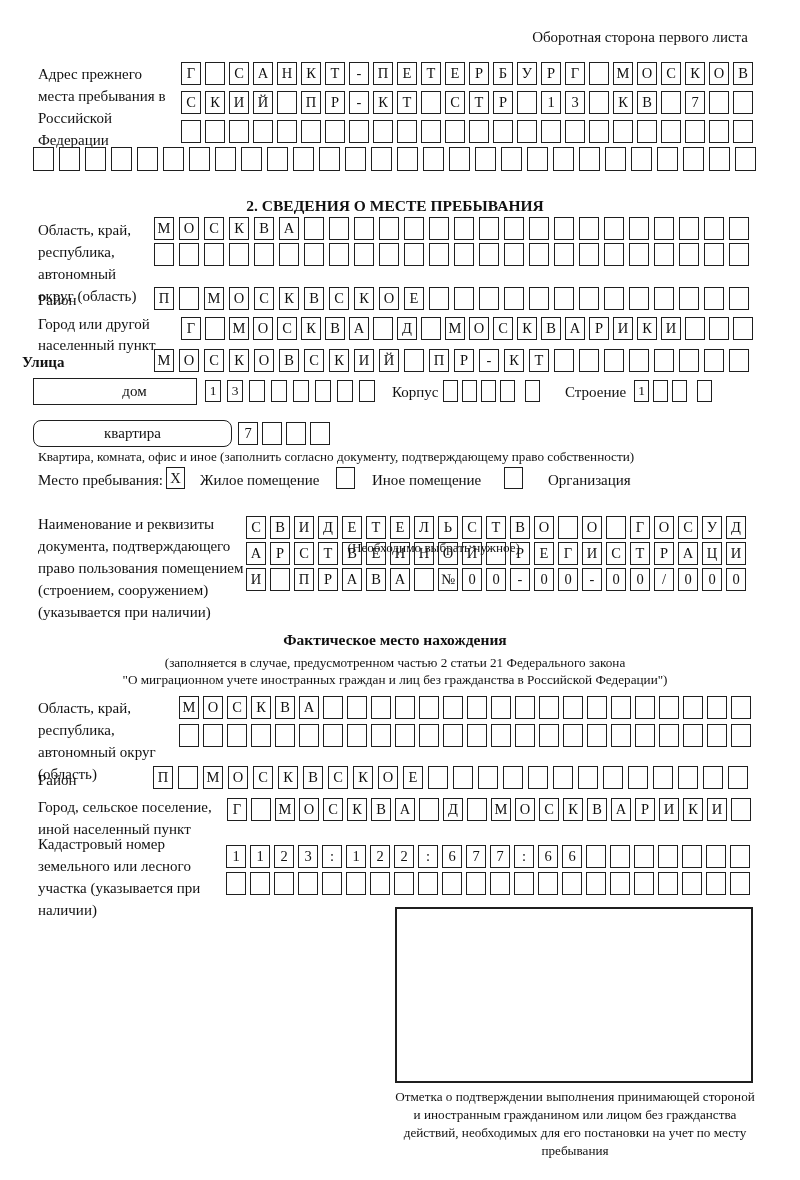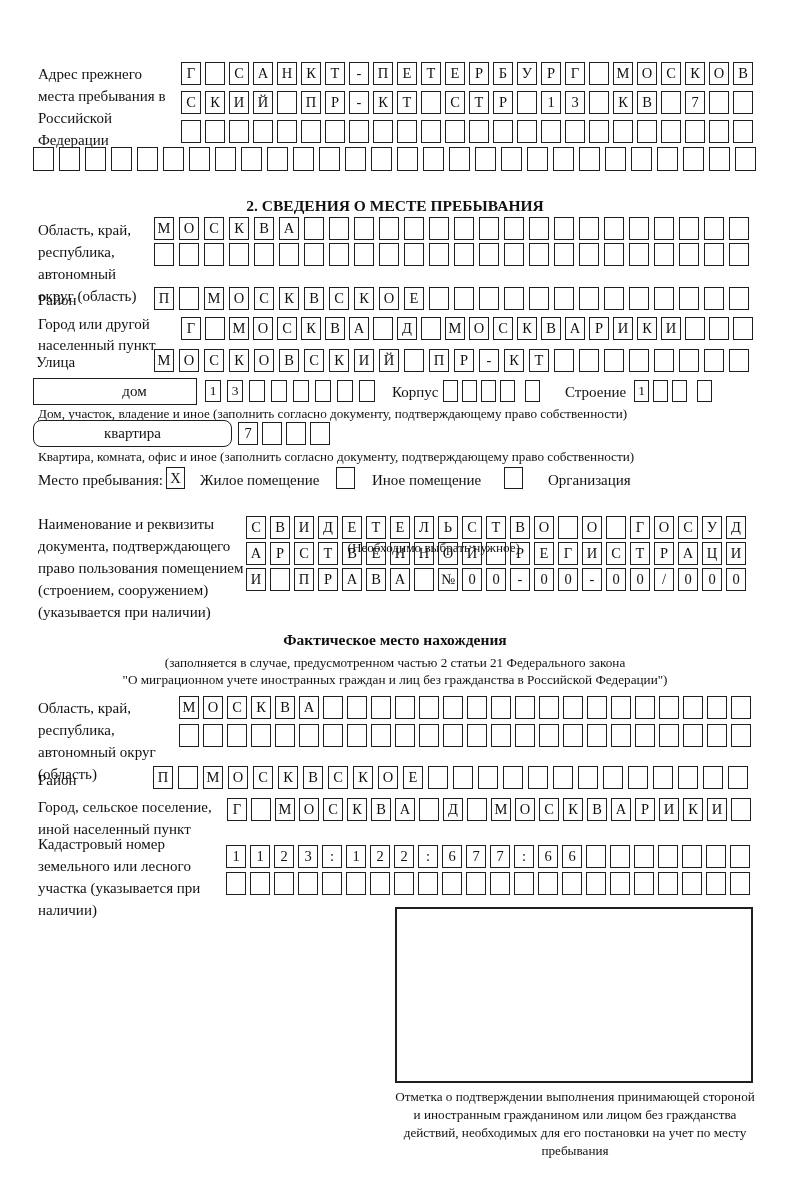--- a/index.html
+++ b/index.html
@@ -23,20 +23,21 @@
            display:flex;align-items:center;justify-content:center;font-size:15px;}
   .chk{box-sizing:border-box;width:19px;height:22px;border:1.6px solid #1f1f1f;
        display:flex;align-items:center;justify-content:center;font-size:14.5px;}
   .stampbox{box-sizing:border-box;border:2px solid #1f1f1f;background:#fff;}
 </style>
 </head>
 <body>
 
 <div class="page">
 
+  <div class="abs lbl" style="top:26px;right:52px;">Оборотная сторона первого листа</div>
 
   <div class="abs lbl" style="left:38px;top:63px;width:132px;">Адрес прежнего места пребывания в Российской Федерации</div>
   <div class="abs boxrow" style="left:181px;top:62px;">
       <span class="cb">Г</span>
       <span class="cb"></span>
       <span class="cb">С</span>
       <span class="cb">А</span>
       <span class="cb">Н</span>
       <span class="cb">К</span>
       <span class="cb">Т</span>
@@ -246,21 +247,21 @@
       <span class="cb">А</span>
       <span class="cb">Р</span>
       <span class="cb">И</span>
       <span class="cb">К</span>
       <span class="cb">И</span>
       <span class="cb"></span>
       <span class="cb"></span>
       <span class="cb"></span>
     </div>
 
-  <div class="abs lbl" style="left:36px;top:351px;">Улица</div>
+  <div class="abs lbl" style="left:22px;top:351px;font-weight:bold;">Улица</div>
   <div class="abs boxrow p25" style="left:154px;top:349px;">
       <span class="cb">М</span>
       <span class="cb">О</span>
       <span class="cb">С</span>
       <span class="cb">К</span>
       <span class="cb">О</span>
       <span class="cb">В</span>
       <span class="cb">С</span>
       <span class="cb">К</span>
       <span class="cb">И</span>
@@ -302,21 +303,20 @@
       <span class="cb"></span>
       <span class="cb"></span>
     </div>
   <div class="abs lbl" style="left:565px;top:381px;">Строение</div>
   <div class="abs boxrow ps19" style="left:634px;top:380px;">
       <span class="cb">1</span>
       <span class="cb"></span>
       <span class="cb"></span>
       <span class="cb"></span>
     </div>
-  <div class="abs note" style="left:38px;top:406px;">Дом, участок, владение и иное (заполнить согласно документу, подтверждающему право собственности)</div>
 
   <div class="abs widebox" style="left:33px;top:420px;width:199px;border-radius:8px;">
       <span>квартира</span>
     </div>
   <div class="abs boxrow" style="left:238px;top:422px;">
       <span class="cb">7</span>
       <span class="cb"></span>
       <span class="cb"></span>
       <span class="cb"></span>
     </div>

